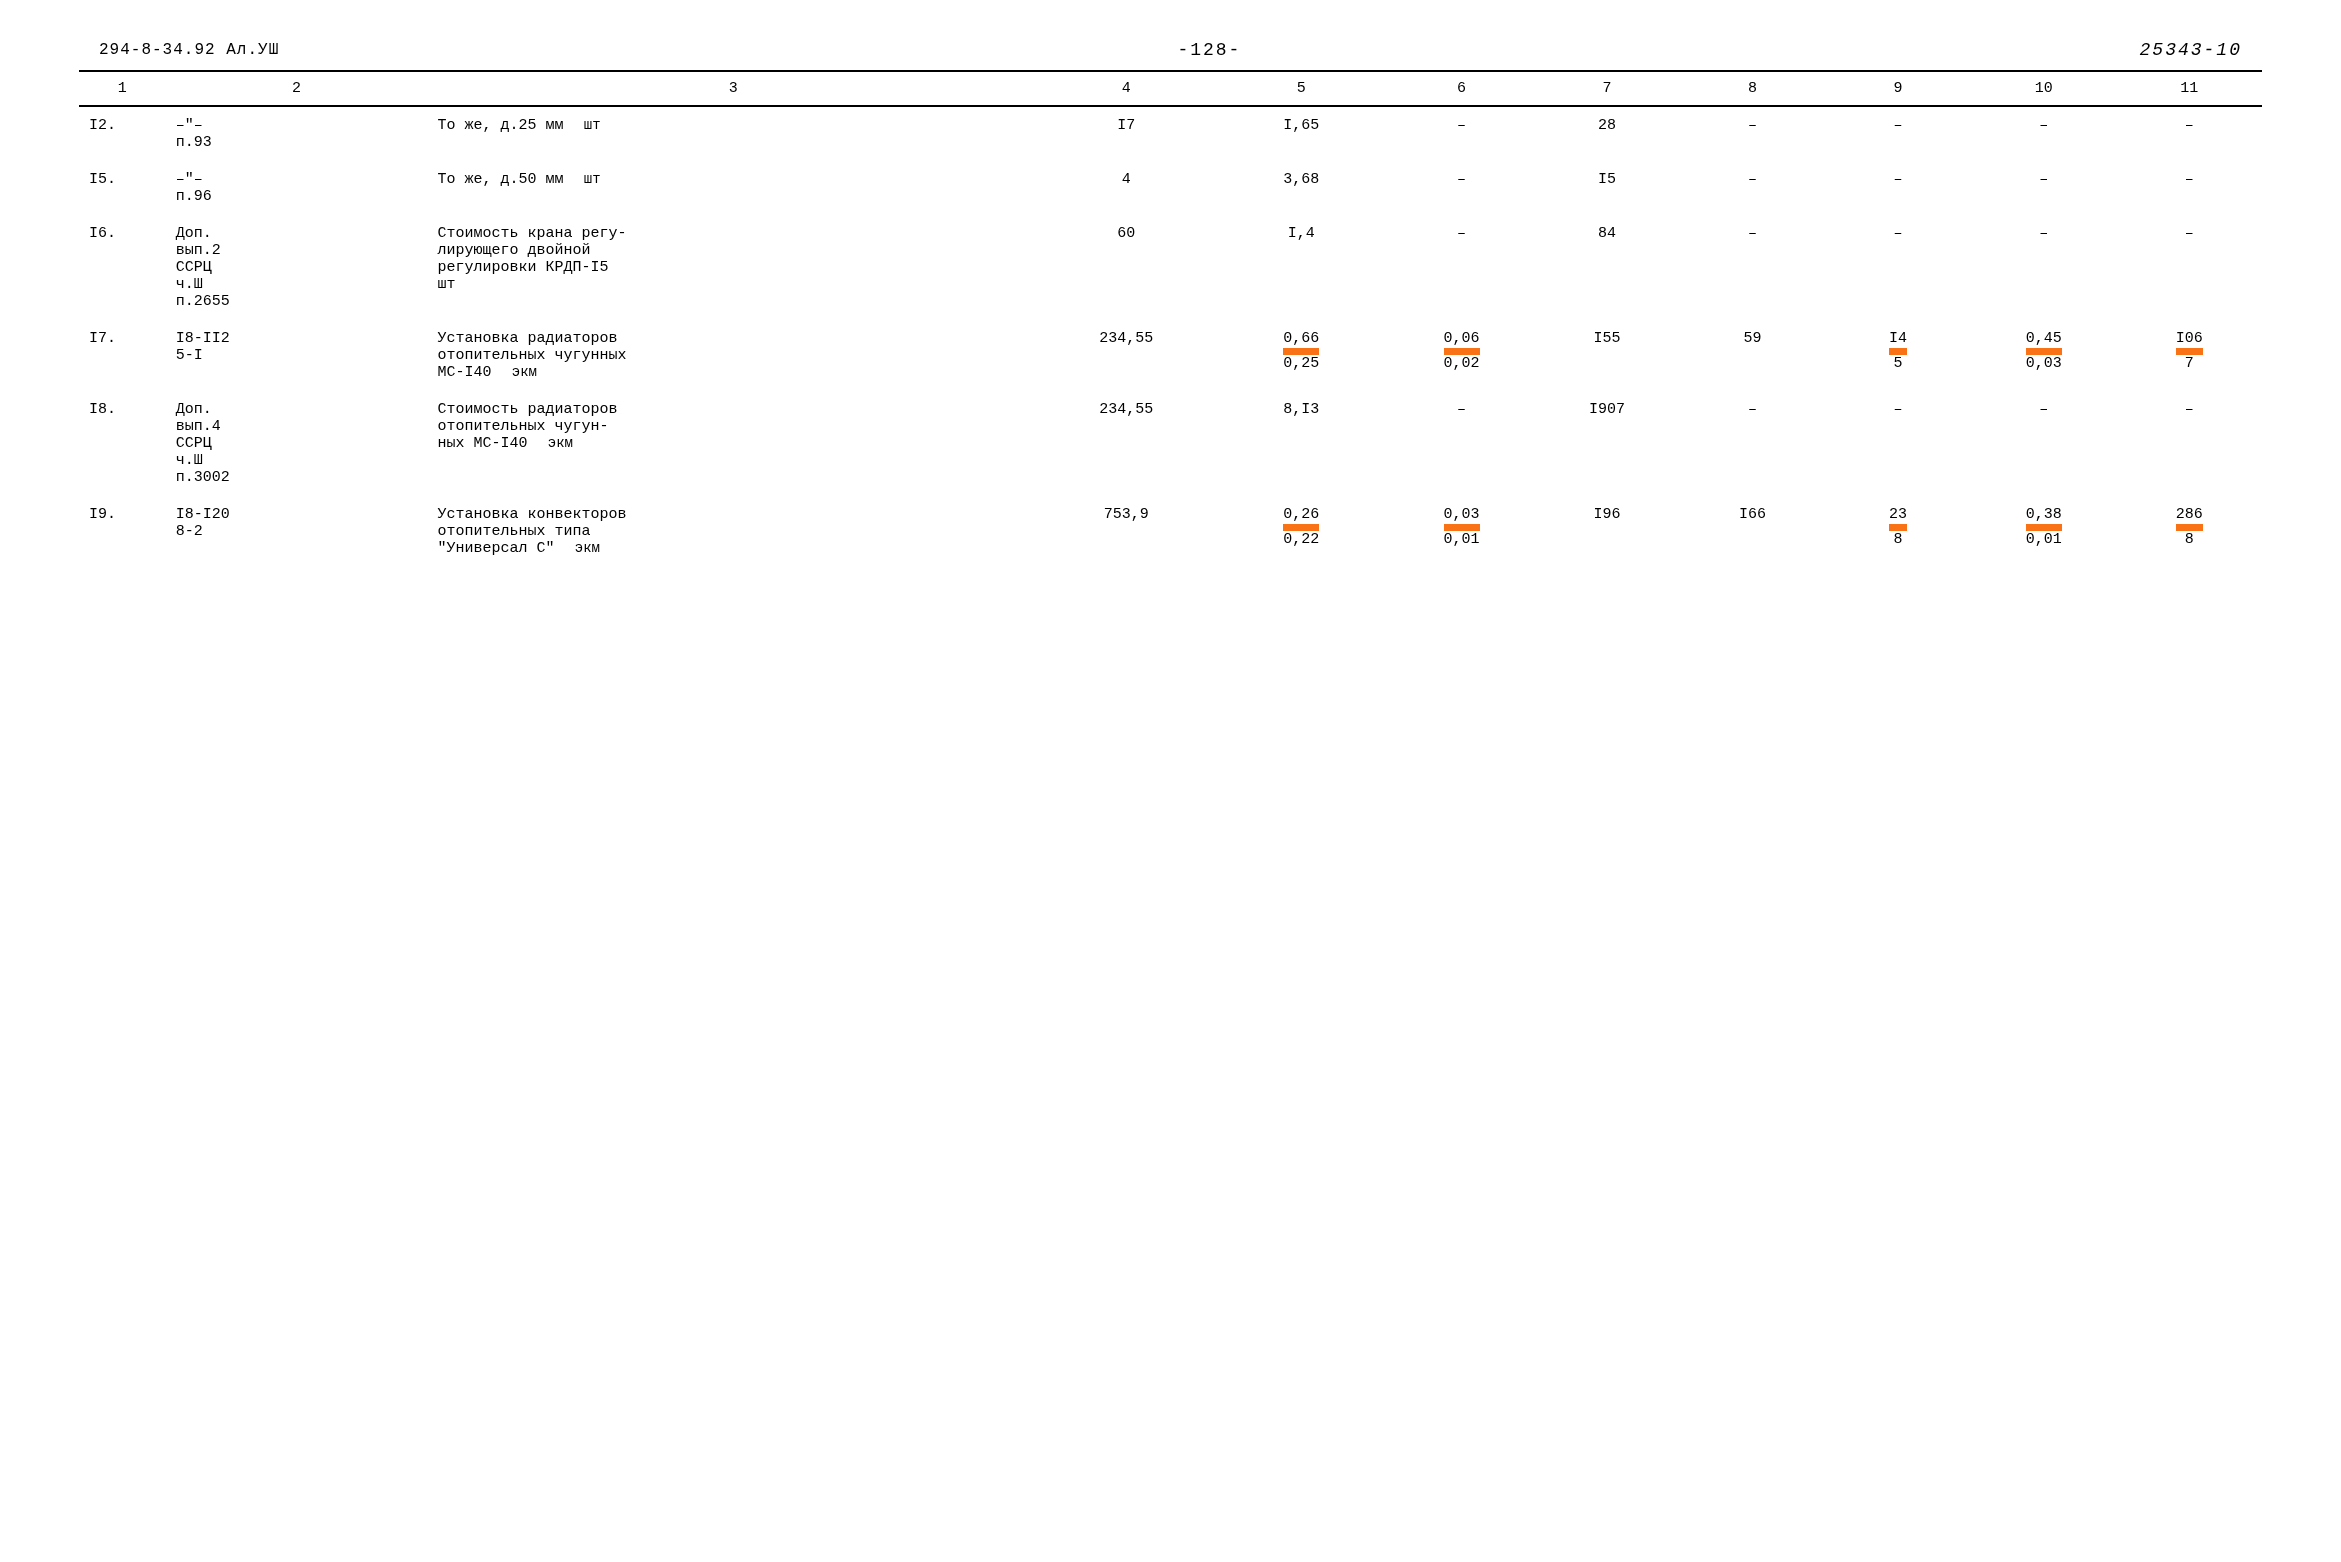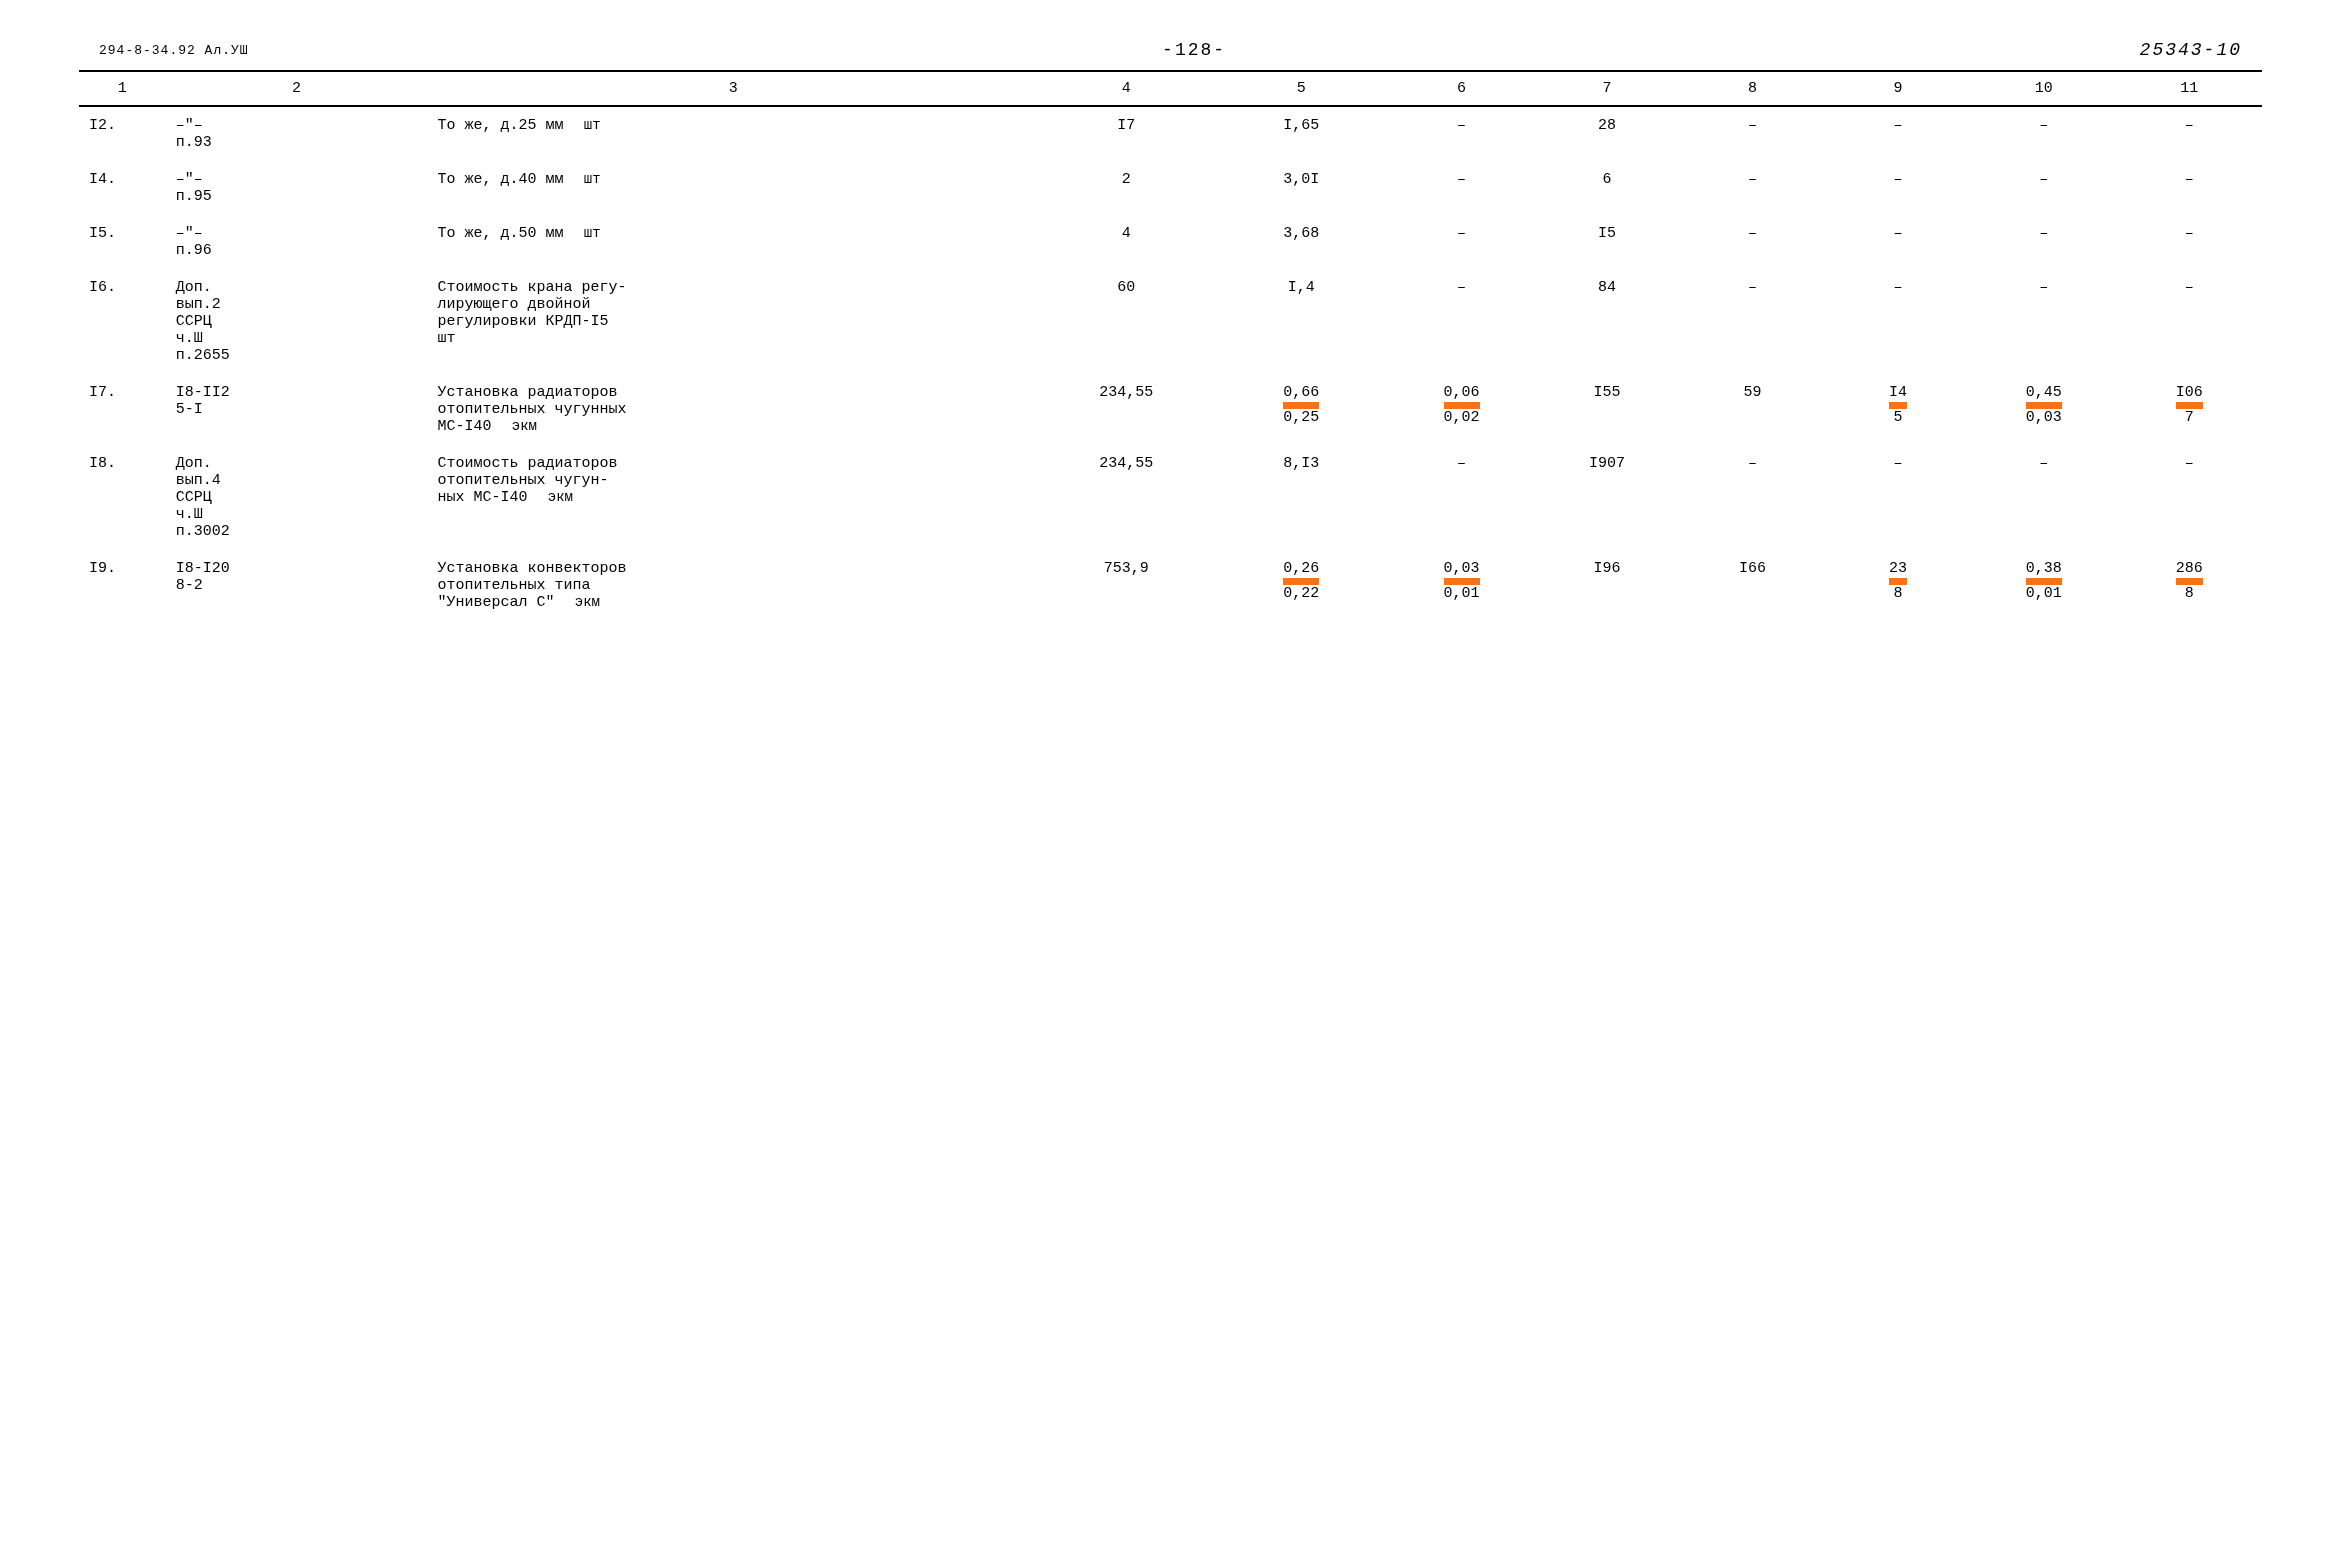--- a/index.html
+++ b/index.html
@@ -20,21 +20,21 @@
 
     .header {
       display: flex;
       justify-content: space-between;
       align-items: center;
       margin-bottom: 10px;
       padding: 0 20px;
     }
 
     .header-left {
-      font-size: 13px;
+      font-size: 16px;
       letter-spacing: 1px;
     }
 
     .header-center {
       font-size: 18px;
       letter-spacing: 2px;
     }
 
     .header-right {
       font-size: 18px;
@@ -189,34 +189,20 @@
         <td class="col-4">I7</td>
         <td class="col-5">I,65</td>
         <td class="col-6">–</td>
         <td class="col-7">28</td>
         <td class="col-8">–</td>
         <td class="col-9">–</td>
         <td class="col-10">–</td>
         <td class="col-11">–</td>
       </tr>
       <tr>
-        <td class="col-1">I4.</td>
-        <td class="col-2" style="white-space: pre-line;">–"–
-п.95</td>
-        <td class="col-3"><span style="white-space: pre-line;">То же, д.40 мм</span><span style="margin-left: 12px; font-size: 14px;">    шт</span></td>
-        <td class="col-4">2</td>
-        <td class="col-5">3,0I</td>
-        <td class="col-6">–</td>
-        <td class="col-7">6</td>
-        <td class="col-8">–</td>
-        <td class="col-9">–</td>
-        <td class="col-10">–</td>
-        <td class="col-11">–</td>
-      </tr>
-      <tr>
         <td class="col-1">I5.</td>
         <td class="col-2" style="white-space: pre-line;">–"–
 п.96</td>
         <td class="col-3"><span style="white-space: pre-line;">То же, д.50 мм</span><span style="margin-left: 12px; font-size: 14px;">    шт</span></td>
         <td class="col-4">4</td>
         <td class="col-5">3,68</td>
         <td class="col-6">–</td>
         <td class="col-7">I5</td>
         <td class="col-8">–</td>
         <td class="col-9">–</td>

